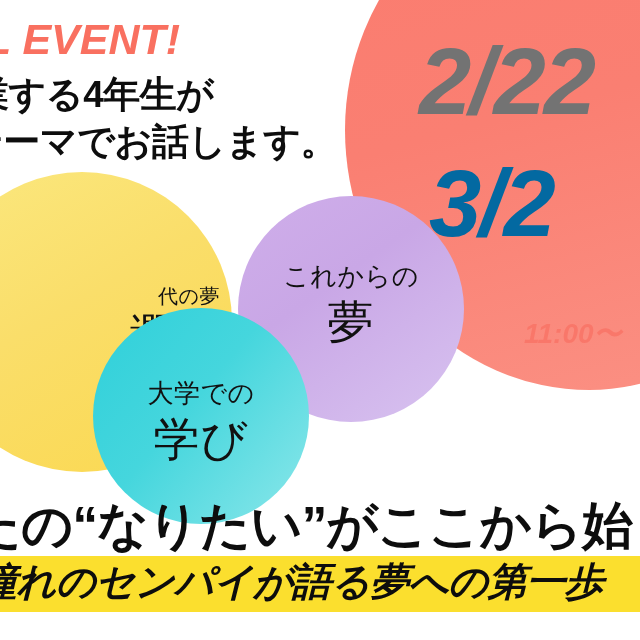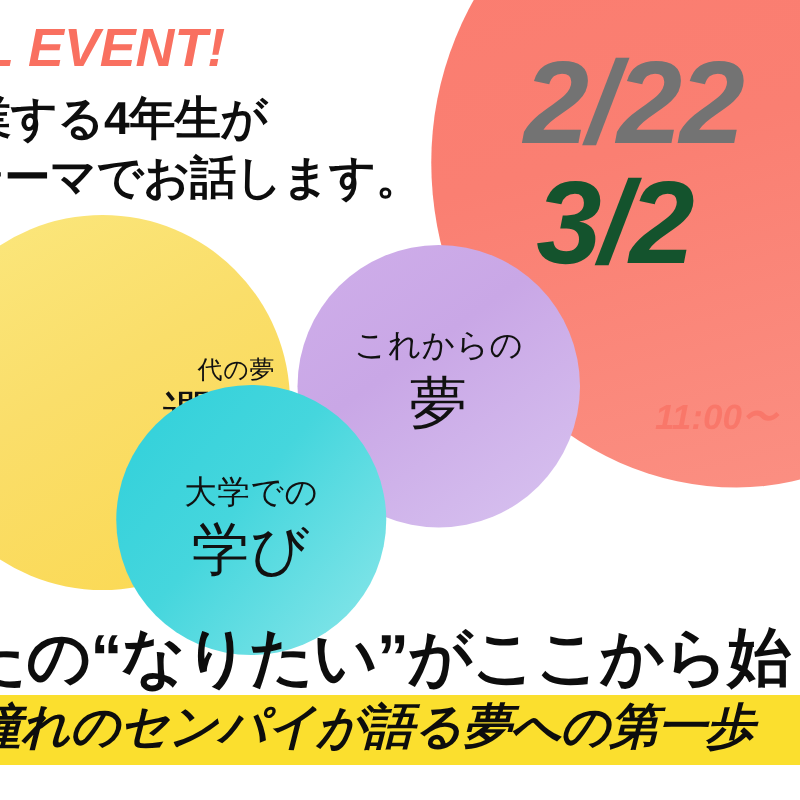--- a/index.html
+++ b/index.html
@@ -82,21 +82,21 @@
   .head-l1{ margin-left:-28px; margin-top:10px; }
   .head-l2{ margin-left:-34px; }
 
   
   .dates{ position:absolute; left:419px; top:34px; z-index:7; }
   .date{
     font-size:94px; font-weight:bold; font-style:italic;
     line-height:1.02; letter-spacing:-2px; white-space:nowrap;
   }
   .date-1{ color:#737373; }
-  .date-2{ color:#14532d; margin-left:10px; }
+  .date-2{ color:#0369a1; margin-top:26px; margin-left:10px; }
   .time{
     position:absolute; left:524px; top:315px; z-index:7;
     font-size:28px; font-weight:bold; font-style:italic;
     color:#f9685a; opacity:.55; white-space:nowrap; letter-spacing:0px;
   }
 
   
   .bottom{ position:absolute; left:0; top:498px; z-index:8; width:700px; }
   .bottom-main{
     position:relative; font-size:51px; font-weight:bold;

